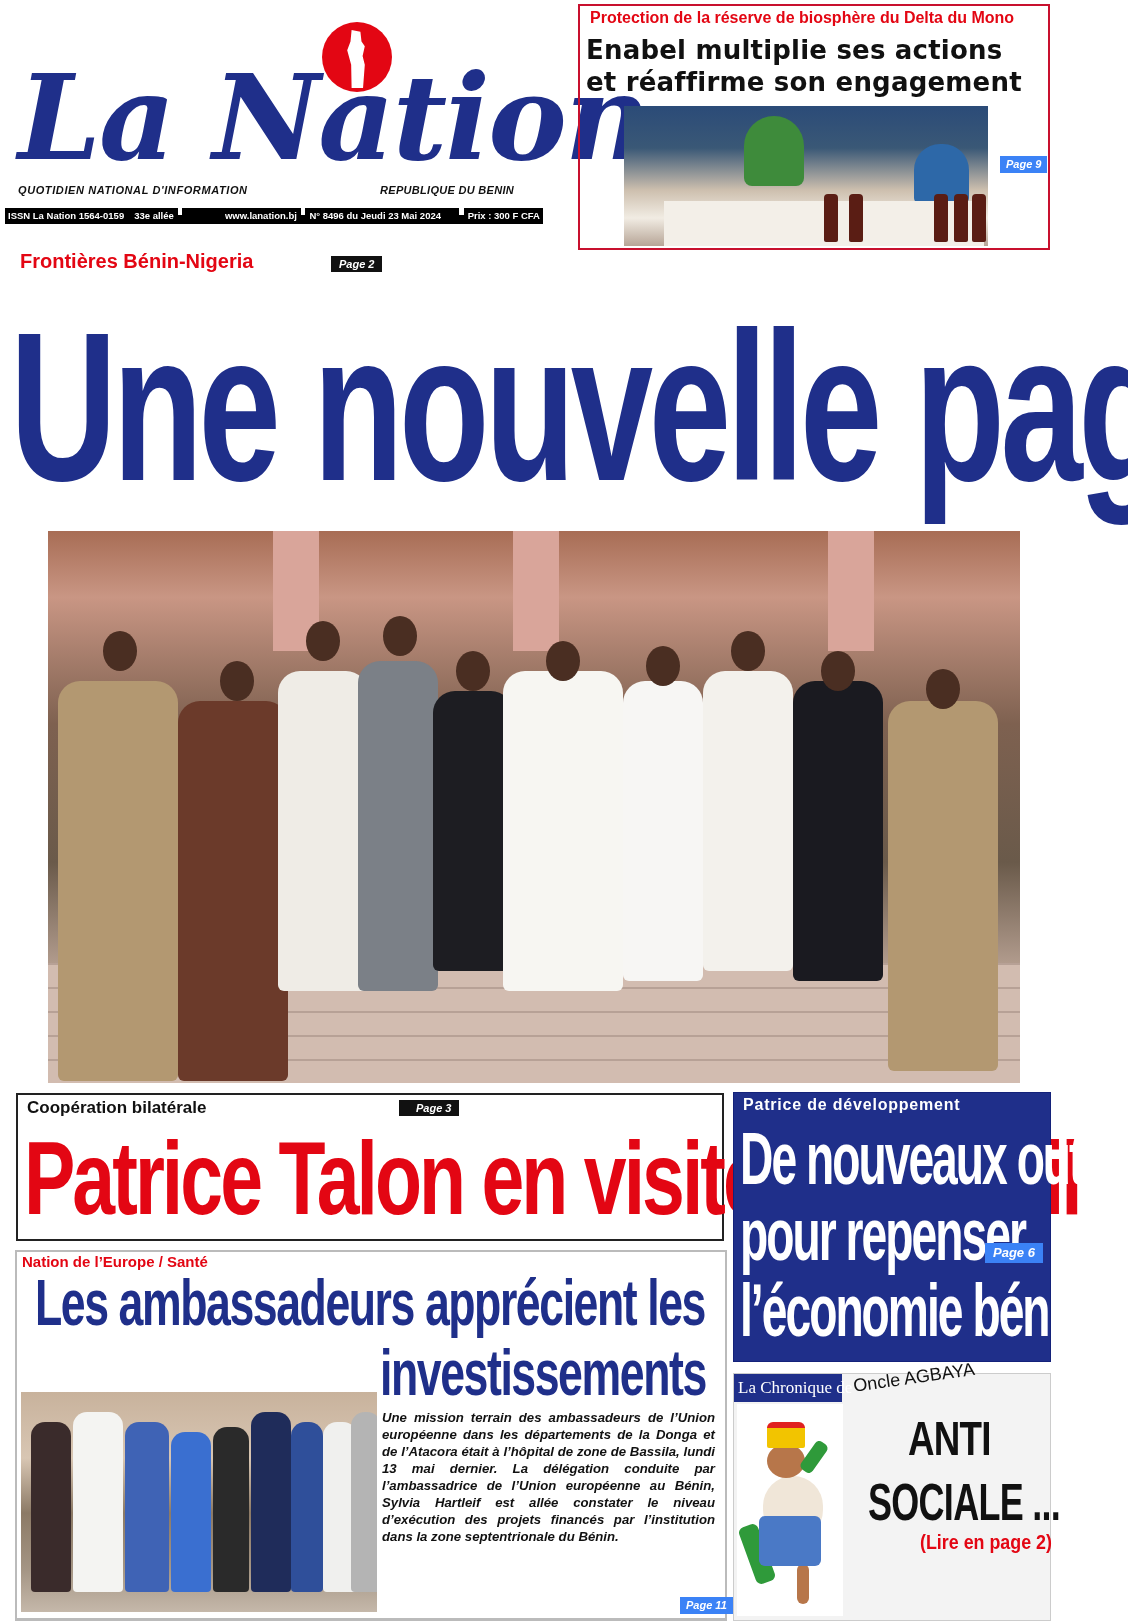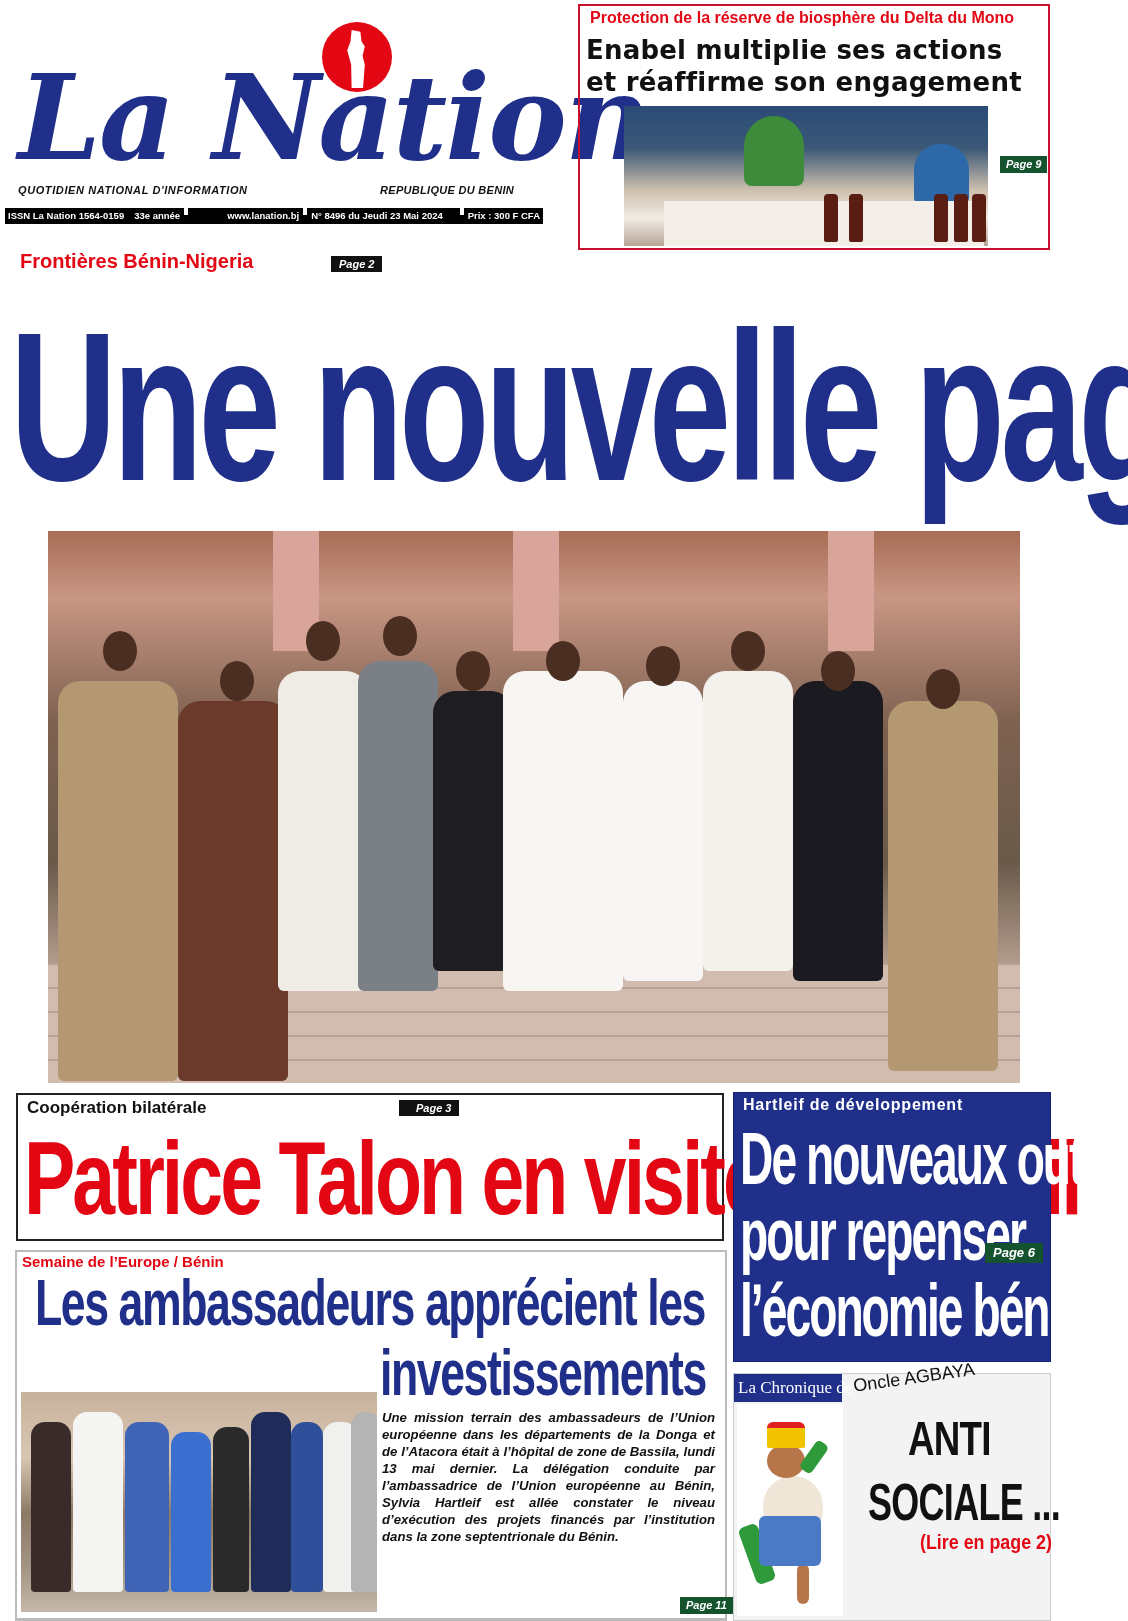--- a/index.html
+++ b/index.html
@@ -28,21 +28,21 @@
   
   .teaser-box { left: 578px; top: 4px; width: 472px; height: 246px; border: 2px solid #c8102e; }
   .teaser-kicker { left: 590px; top: 9px; font-size: 16px; font-weight: bold; color: #e30613; white-space: nowrap; }
   .teaser-title { left: 586px; top: 34px; width: 460px; font-family: "DejaVu Sans", sans-serif; font-weight: bold; font-size: 26px; line-height: 32px; color: #111; letter-spacing: 0.2px; }
   .teaser-photo { left: 624px; top: 106px; width: 364px; height: 140px;
     background: linear-gradient(180deg, #2b4b78 0%, #3a5876 30%, #cdbfae 60%, #f1ece3 80%, #b7a597 100%); overflow: hidden; }
   .teaser-photo .p1 { position: absolute; left: 120px; top: 10px; width: 60px; height: 70px; border-radius: 30px 30px 8px 8px; background: #3e8b3b; }
   .teaser-photo .p2 { position: absolute; left: 290px; top: 38px; width: 55px; height: 60px; border-radius: 26px 26px 6px 6px; background: #2d68a8; }
   .teaser-photo .tbl { position: absolute; left: 40px; top: 95px; width: 320px; height: 45px; background: #f3efe8; }
   .teaser-photo .bt { position: absolute; bottom: 4px; width: 14px; height: 48px; border-radius: 4px 4px 2px 2px; background: #5a1d14; }
-  .page-tag-red { background: #14532d; color: #fff; font-style: italic; font-weight: bold; font-size: 11px; line-height: 17px; padding: 0 6px; text-align: center; }
+  .page-tag-red { background: #3b82f6; color: #fff; font-style: italic; font-weight: bold; font-size: 11px; line-height: 17px; padding: 0 6px; text-align: center; }
   .page-tag-black { background: #111; color: #fff; font-style: italic; font-weight: bold; font-size: 11px; line-height: 16px; padding: 0 8px; }
 
   
   .main-kicker { left: 20px; top: 250px; font-size: 20px; font-weight: bold; color: #e30613; white-space: nowrap; }
   .main-page-tag { left: 331px; top: 256px; }
   .main-headline { left: 10px; top: 296px; width: 1100px; height: 230px;
     font-family: "Liberation Sans", sans-serif; font-weight: bold; color: #1f2f8a;
     font-size: 200px; line-height: 210px; white-space: nowrap; letter-spacing: -6px;
     transform-origin: left top; transform: scale(0.74, 1.06); }
   .main-photo { left: 48px; top: 531px; width: 972px; height: 552px; overflow: hidden;
@@ -104,21 +104,21 @@
 </head>
 <body>
 
 <div class="abs logo-text">La Nation</div>
 <div class="abs logo-circle"></div>
 <div class="abs logo-map"></div>
 <div class="abs tagline-left">QUOTIDIEN NATIONAL D'INFORMATION</div>
 <div class="abs tagline-right">REPUBLIQUE DU BENIN</div>
 <div class="abs info-bar">
   <span style="margin-right:10px">ISSN La Nation 1564-0159</span>
-  <span>33e année</span>
+  <span>33e allée</span>
   <span class="sq"></span>
   <span style="width:60px"></span>
   <span>www.lanation.bj</span>
   <span class="sq"></span>
   <span>N° 8496 du Jeudi 23 Mai 2024</span>
   <span style="width:22px"></span>
   <span class="sq"></span>
   <span>Prix : 300 F CFA</span>
 </div>
 
@@ -169,28 +169,28 @@
   <div class="head" style="left:773px; top:120px;"></div>
   <div class="head" style="left:878px; top:138px;"></div>
 </div>
 
 <div class="abs talon-box"></div>
 <div class="abs talon-kicker">Coopération bilatérale</div>
 <div class="abs page-tag-black talon-tag">Page 3</div>
 <div class="abs talon-headline">Patrice Talon en visite au Brésil</div>
 
 <div class="abs lev-box"></div>
-<div class="abs lev-kicker">Hartleif de développement</div>
+<div class="abs lev-kicker">Patrice de développement</div>
 <div class="abs lev-line lev-l1">De nouveaux outils</div>
 <div class="abs lev-line lev-l2">pour repenser</div>
 <div class="abs lev-line lev-l3">l’économie béninoise</div>
 <div class="abs page-tag-red lev-tag">Page 6</div>
 
 <div class="abs eu-box"></div>
-<div class="abs eu-kicker">Semaine de l’Europe / Bénin</div>
+<div class="abs eu-kicker">Nation de l’Europe / Santé</div>
 <div class="abs eu-h1">Les ambassadeurs apprécient les</div>
 <div class="abs eu-h2">investissements</div>
 <div class="abs eu-photo">
   <div class="fig" style="left:10px; width:40px; height:170px; background:#3a2b2b;"></div>
   <div class="fig" style="left:52px; width:50px; height:180px; background:#f4f4f2;"></div>
   <div class="fig" style="left:104px; width:44px; height:170px; background:#3f63b5;"></div>
   <div class="fig" style="left:150px; width:40px; height:160px; background:#3a6fd0;"></div>
   <div class="fig" style="left:192px; width:36px; height:165px; background:#2a2a2a;"></div>
   <div class="fig" style="left:230px; width:40px; height:180px; background:#1f2c5a;"></div>
   <div class="fig" style="left:270px; width:32px; height:170px; background:#2f4f9a;"></div>

